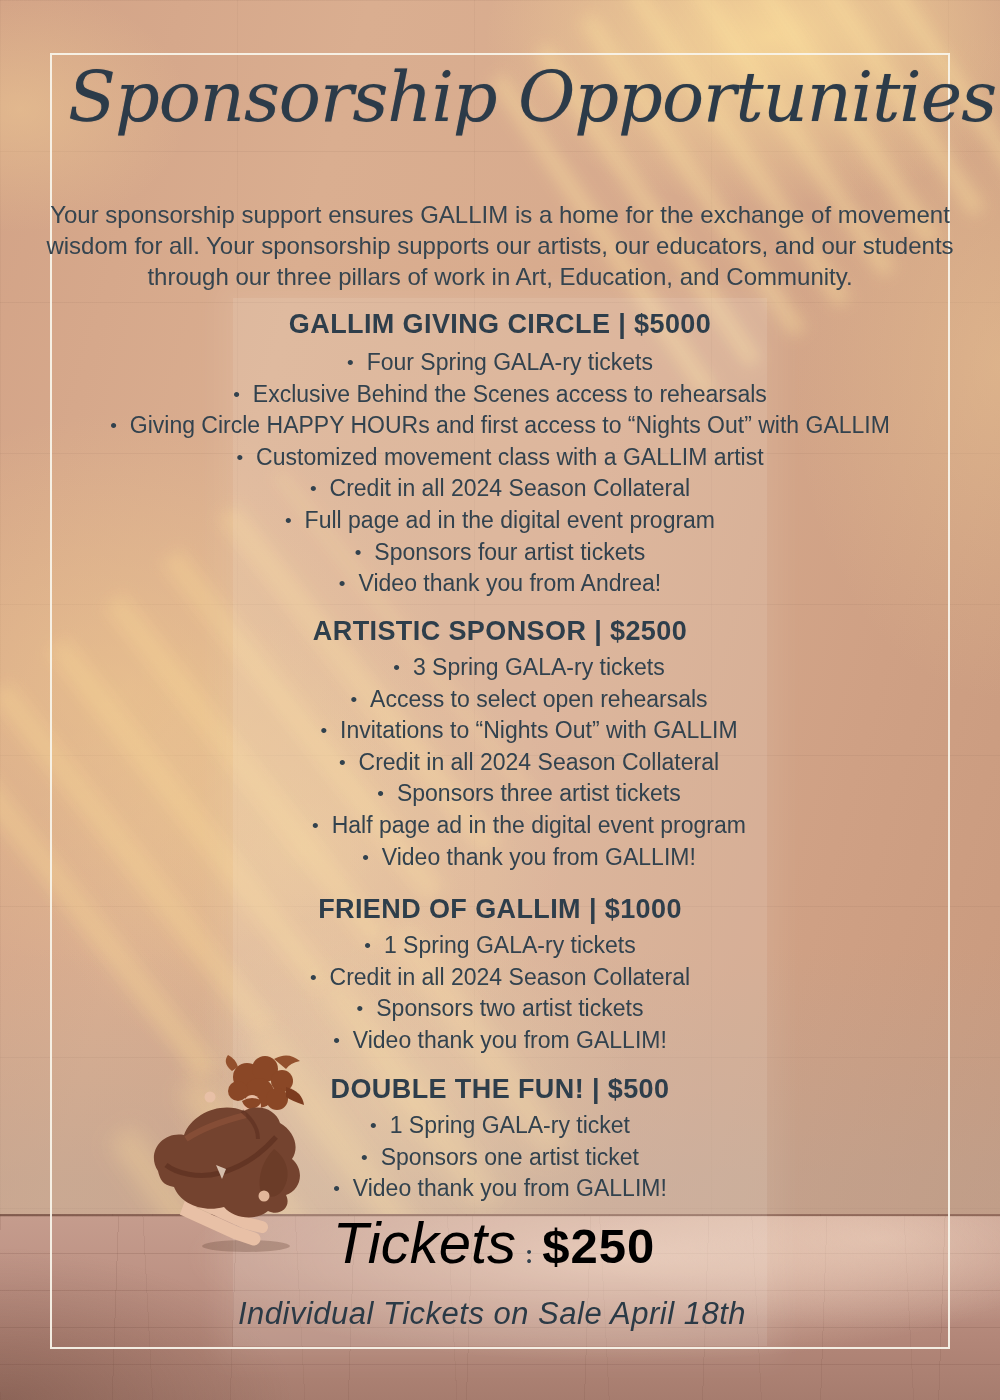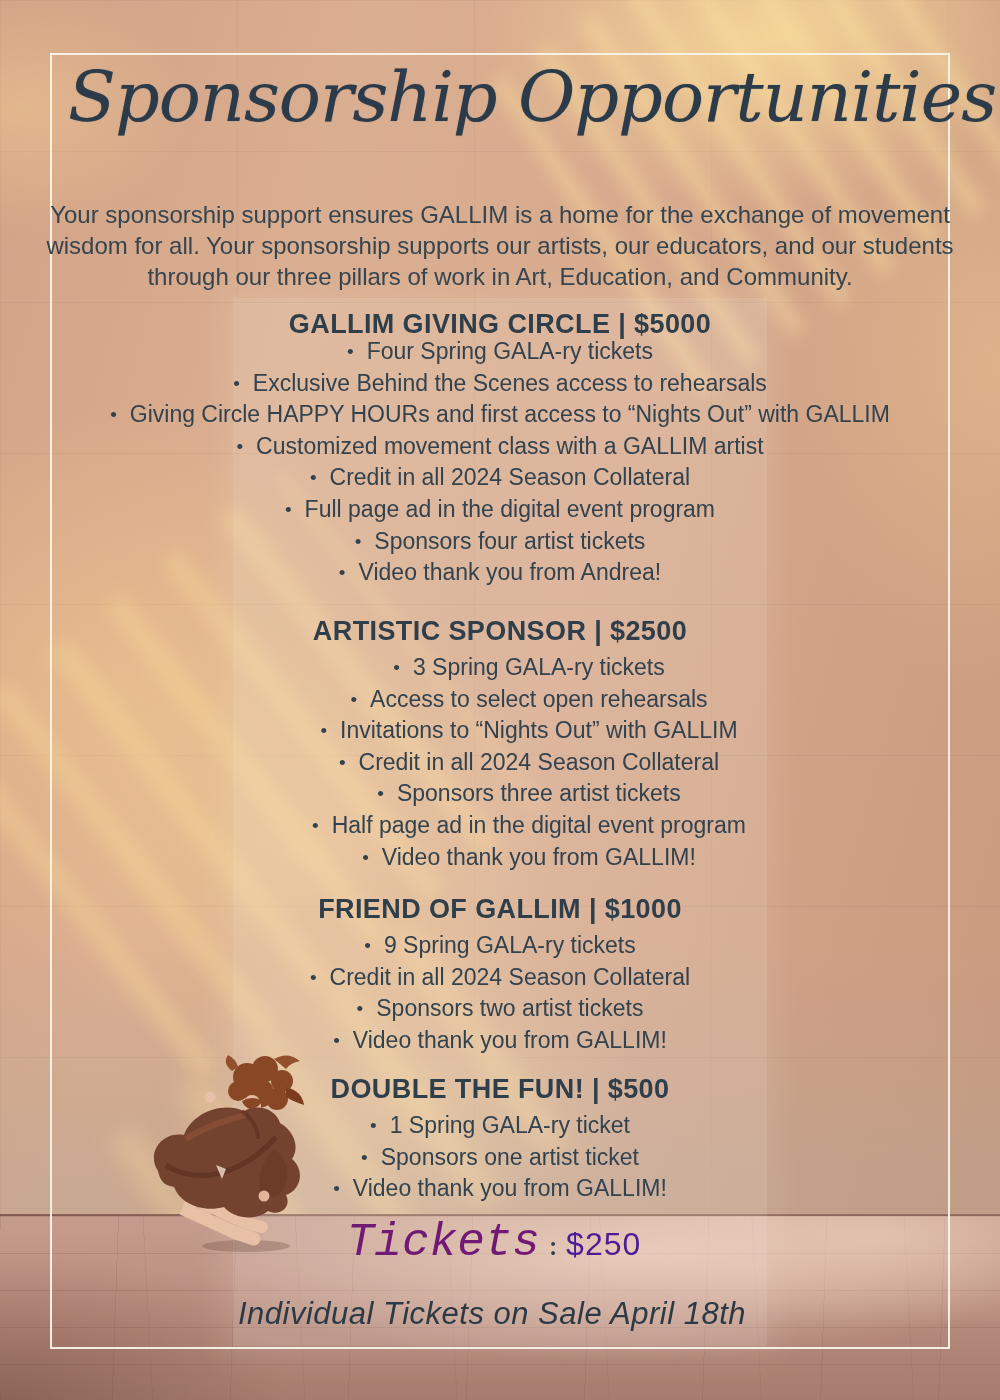--- a/index.html
+++ b/index.html
@@ -70,35 +70,35 @@
   }
   .tier-heading{
     position:absolute;left:0;width:1000px;text-align:center;
     font-size:27px;font-weight:700;letter-spacing:.4px;color:#2e3e4b;
   }
   .benefits{
     position:absolute;left:0;width:1000px;margin:0;padding:0;list-style:none;
     text-align:center;font-size:23px;line-height:30.6px;color:#32424e;
   }
   .benefits li .bullet{font-size:19px;margin-right:13px;vertical-align:1px;}
-  .h1{top:309px;} .l1{top:336px;}
+  .h1{top:309px;} .l1{top:347px;}
   .h2{top:616px;} .l2{top:652px;padding-left:29px;}
   .h3{top:894px;} .l3{top:930px;}
   .h4{top:1074px;text-align:center;} .l4{top:1110px;}
   .tickets{
     position:absolute;left:0;top:1198px;width:1000px;
     display:flex;justify-content:center;align-items:baseline;gap:8px;
     transform:translateX(-6px);
   }
   .tickets .script{
-    font-family:Liberation Mono, monospace;font-style:italic;font-size:46px;
-    color:#701a75;letter-spacing:0;line-height:90px;
+    font-family:Liberation Sans, sans-serif;font-style:italic;font-size:58px;
+    color:#000000;letter-spacing:0;line-height:90px;
   }
   .tickets .colon{font-family:"DejaVu Serif",serif;font-size:30px;color:#33424e;}
-  .tickets .price{font-size:32px;font-weight:400;color:#4c1d95;letter-spacing:1px;}
+  .tickets .price{font-size:49px;font-weight:700;color:#000000;letter-spacing:1px;}
   .footnote{
     position:absolute;left:0;top:1296px;width:984px;text-align:center;
     font-size:31px;font-style:italic;color:#2b3a46;letter-spacing:.5px;
   }
   .dancer{position:absolute;left:146px;top:1053px;width:174px;height:202px;}
 </style>
 </head>
 <body>
 
 <div class="wall"></div>
@@ -173,21 +173,21 @@
     <li><span class="bullet">•</span><span>Access to select open rehearsals</span></li>
     <li><span class="bullet">•</span><span>Invitations to “Nights Out” with GALLIM</span></li>
     <li><span class="bullet">•</span><span>Credit in all 2024 Season Collateral</span></li>
     <li><span class="bullet">•</span><span>Sponsors three artist tickets</span></li>
     <li><span class="bullet">•</span><span>Half page ad in the digital event program</span></li>
     <li><span class="bullet">•</span><span>Video thank you from GALLIM!</span></li>
   </ul>
 
 <div class="tier-heading h3">FRIEND OF GALLIM | $1000</div>
 <ul class="benefits l3">
-    <li><span class="bullet">•</span><span>9 Spring GALA-ry tickets</span></li>
+    <li><span class="bullet">•</span><span>1 Spring GALA-ry tickets</span></li>
     <li><span class="bullet">•</span><span>Credit in all 2024 Season Collateral</span></li>
     <li><span class="bullet">•</span><span>Sponsors two artist tickets</span></li>
     <li><span class="bullet">•</span><span>Video thank you from GALLIM!</span></li>
   </ul>
 
 <div class="tier-heading h4">DOUBLE THE FUN! | $500</div>
 <ul class="benefits l4">
     <li><span class="bullet">•</span><span>1 Spring GALA-ry ticket</span></li>
     <li><span class="bullet">•</span><span>Sponsors one artist ticket</span></li>
     <li><span class="bullet">•</span><span>Video thank you from GALLIM!</span></li>

